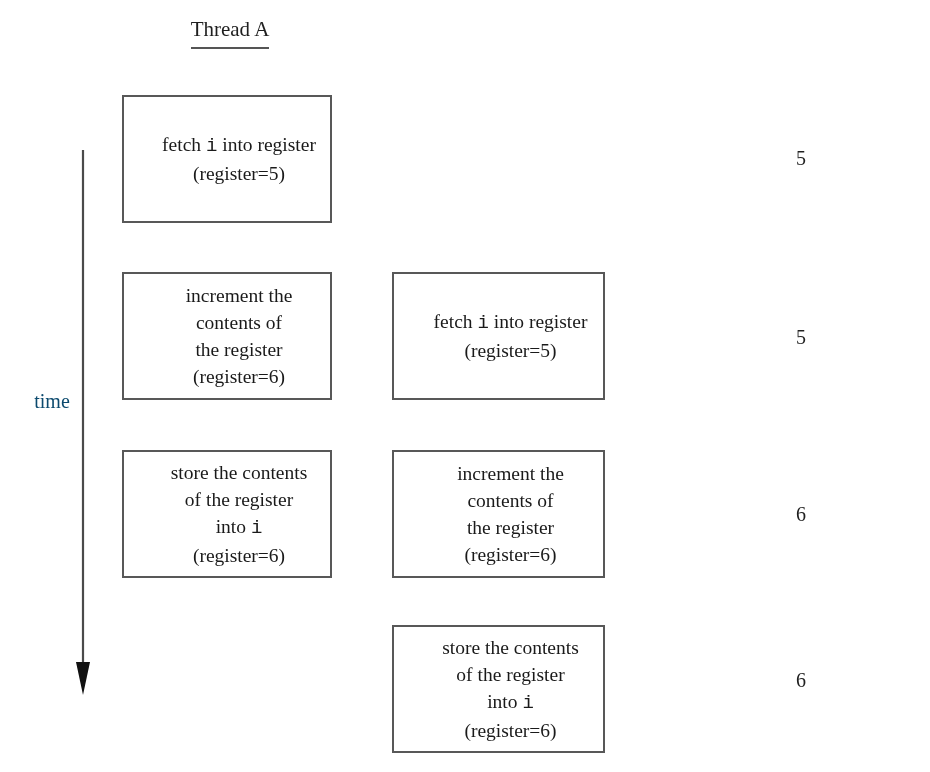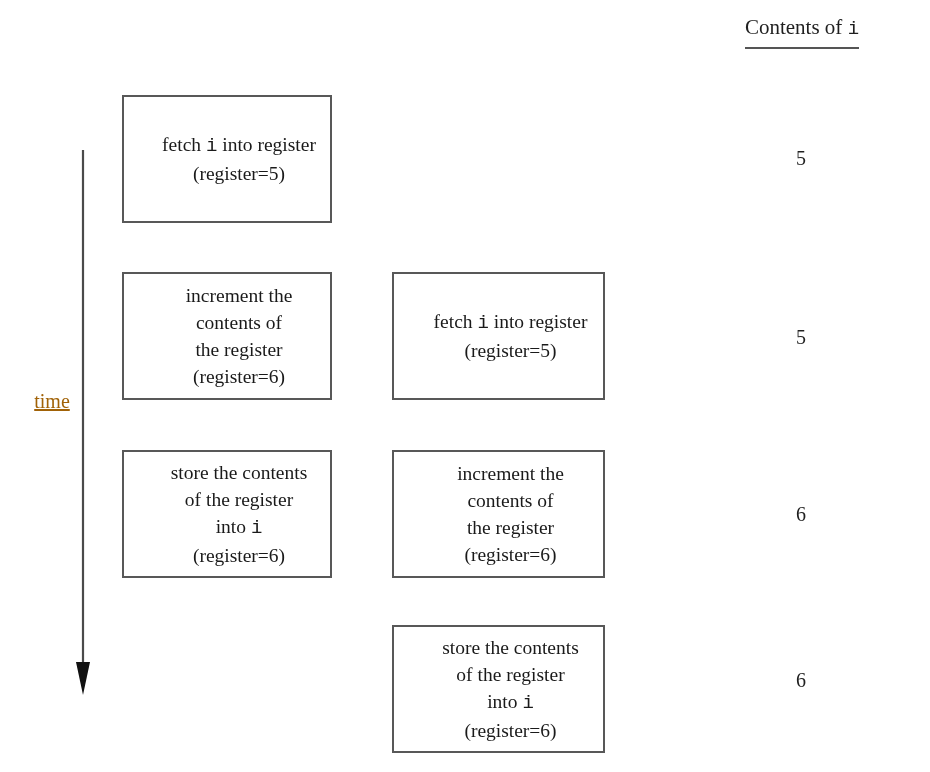--- a/index.html
+++ b/index.html
@@ -54,22 +54,21 @@
     width: 46px;
     height: 550px;
   }
   #time-label {
     position: absolute;
     left: 22px;
     top: 390px;
     width: 60px;
     text-align: center;
     font-size: 20px;
-    color: #a16207;
-    text-decoration: underline;
+    color: #0c4a6e;
   }
 
   
   .step-box {
     position: absolute;
     border: 2px solid #585858;
     background: #ffffff;
     box-sizing: border-box;
     display: flex;
     flex-direction: column;
@@ -105,25 +104,25 @@
   #val-1 { left: 741px; top: 146px; }
   #val-2 { left: 741px; top: 325px; }
   #val-3 { left: 741px; top: 502px; }
   #val-4 { left: 741px; top: 668px; }
 </style>
 </head>
 <body>
 
 <div id="diagram">
 
+  <div class="col-header" id="hdr-thread-a">
+    <span class="hdr-text">Thread A</span>
+  </div>
 
 
-  <div class="col-header" id="hdr-contents">
-    <span class="hdr-text"><span>Contents of </span><span class="mono-i">i</span></span>
-  </div>
 
   <svg id="time-axis" viewBox="0 0 46 550">
     <line x1="23" y1="0" x2="23" y2="516" stroke="#4a4a4a" stroke-width="2.2"></line>
     <polygon points="16,512 30,512 23,545" fill="#111111"></polygon>
   </svg>
   <div id="time-label">time</div>
 
   <div class="step-box" id="box-a1">
     <span class="line"><span>fetch </span><span class="mono-i">i</span><span> into register</span></span>
     <span class="line">(register=5)</span>

